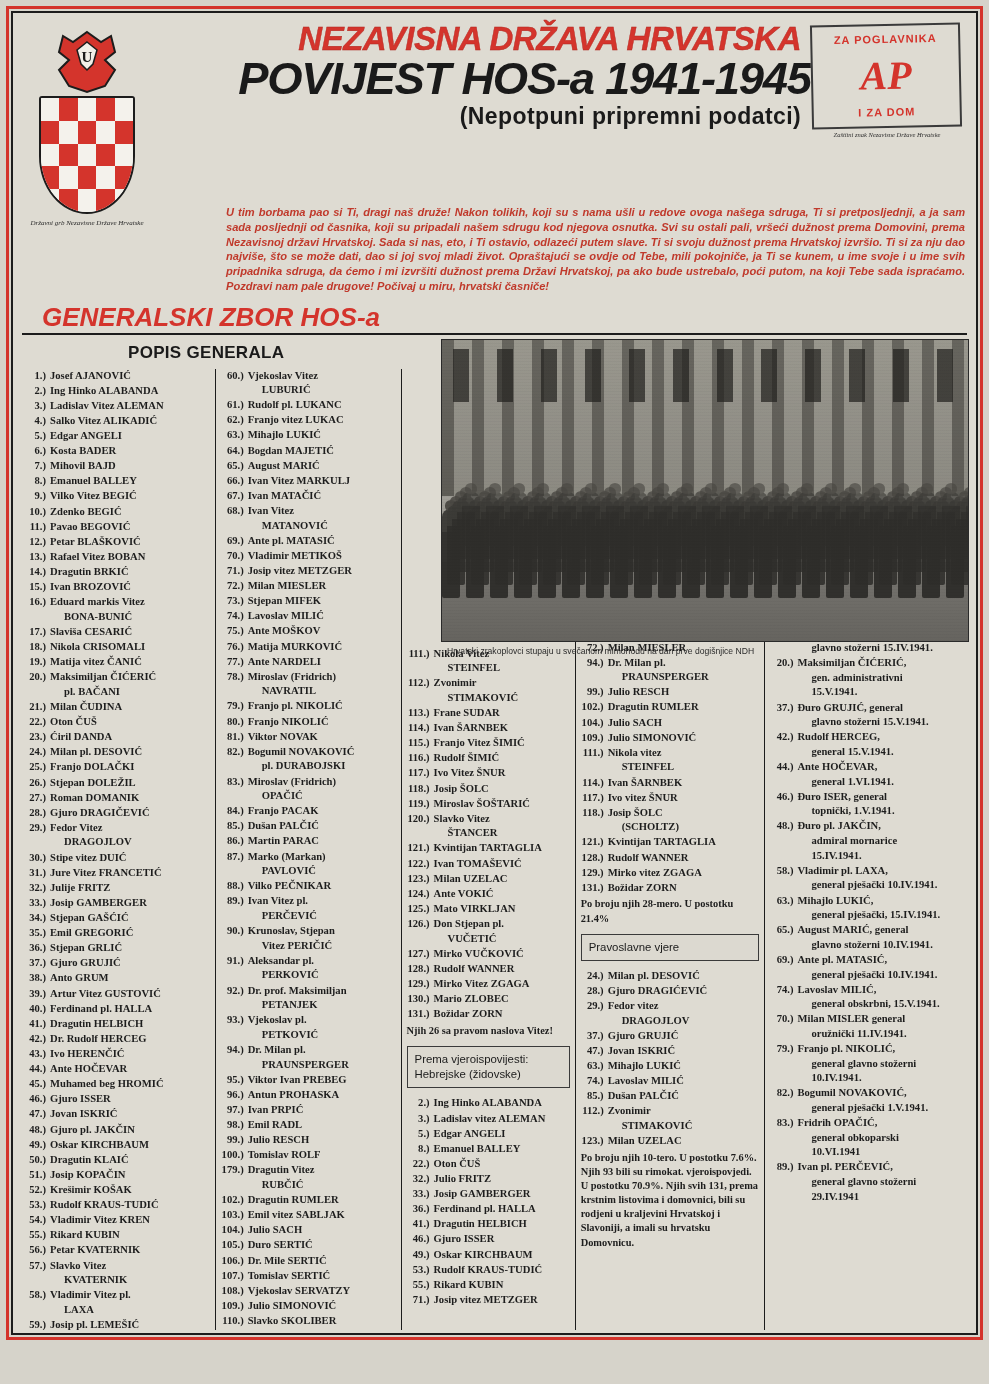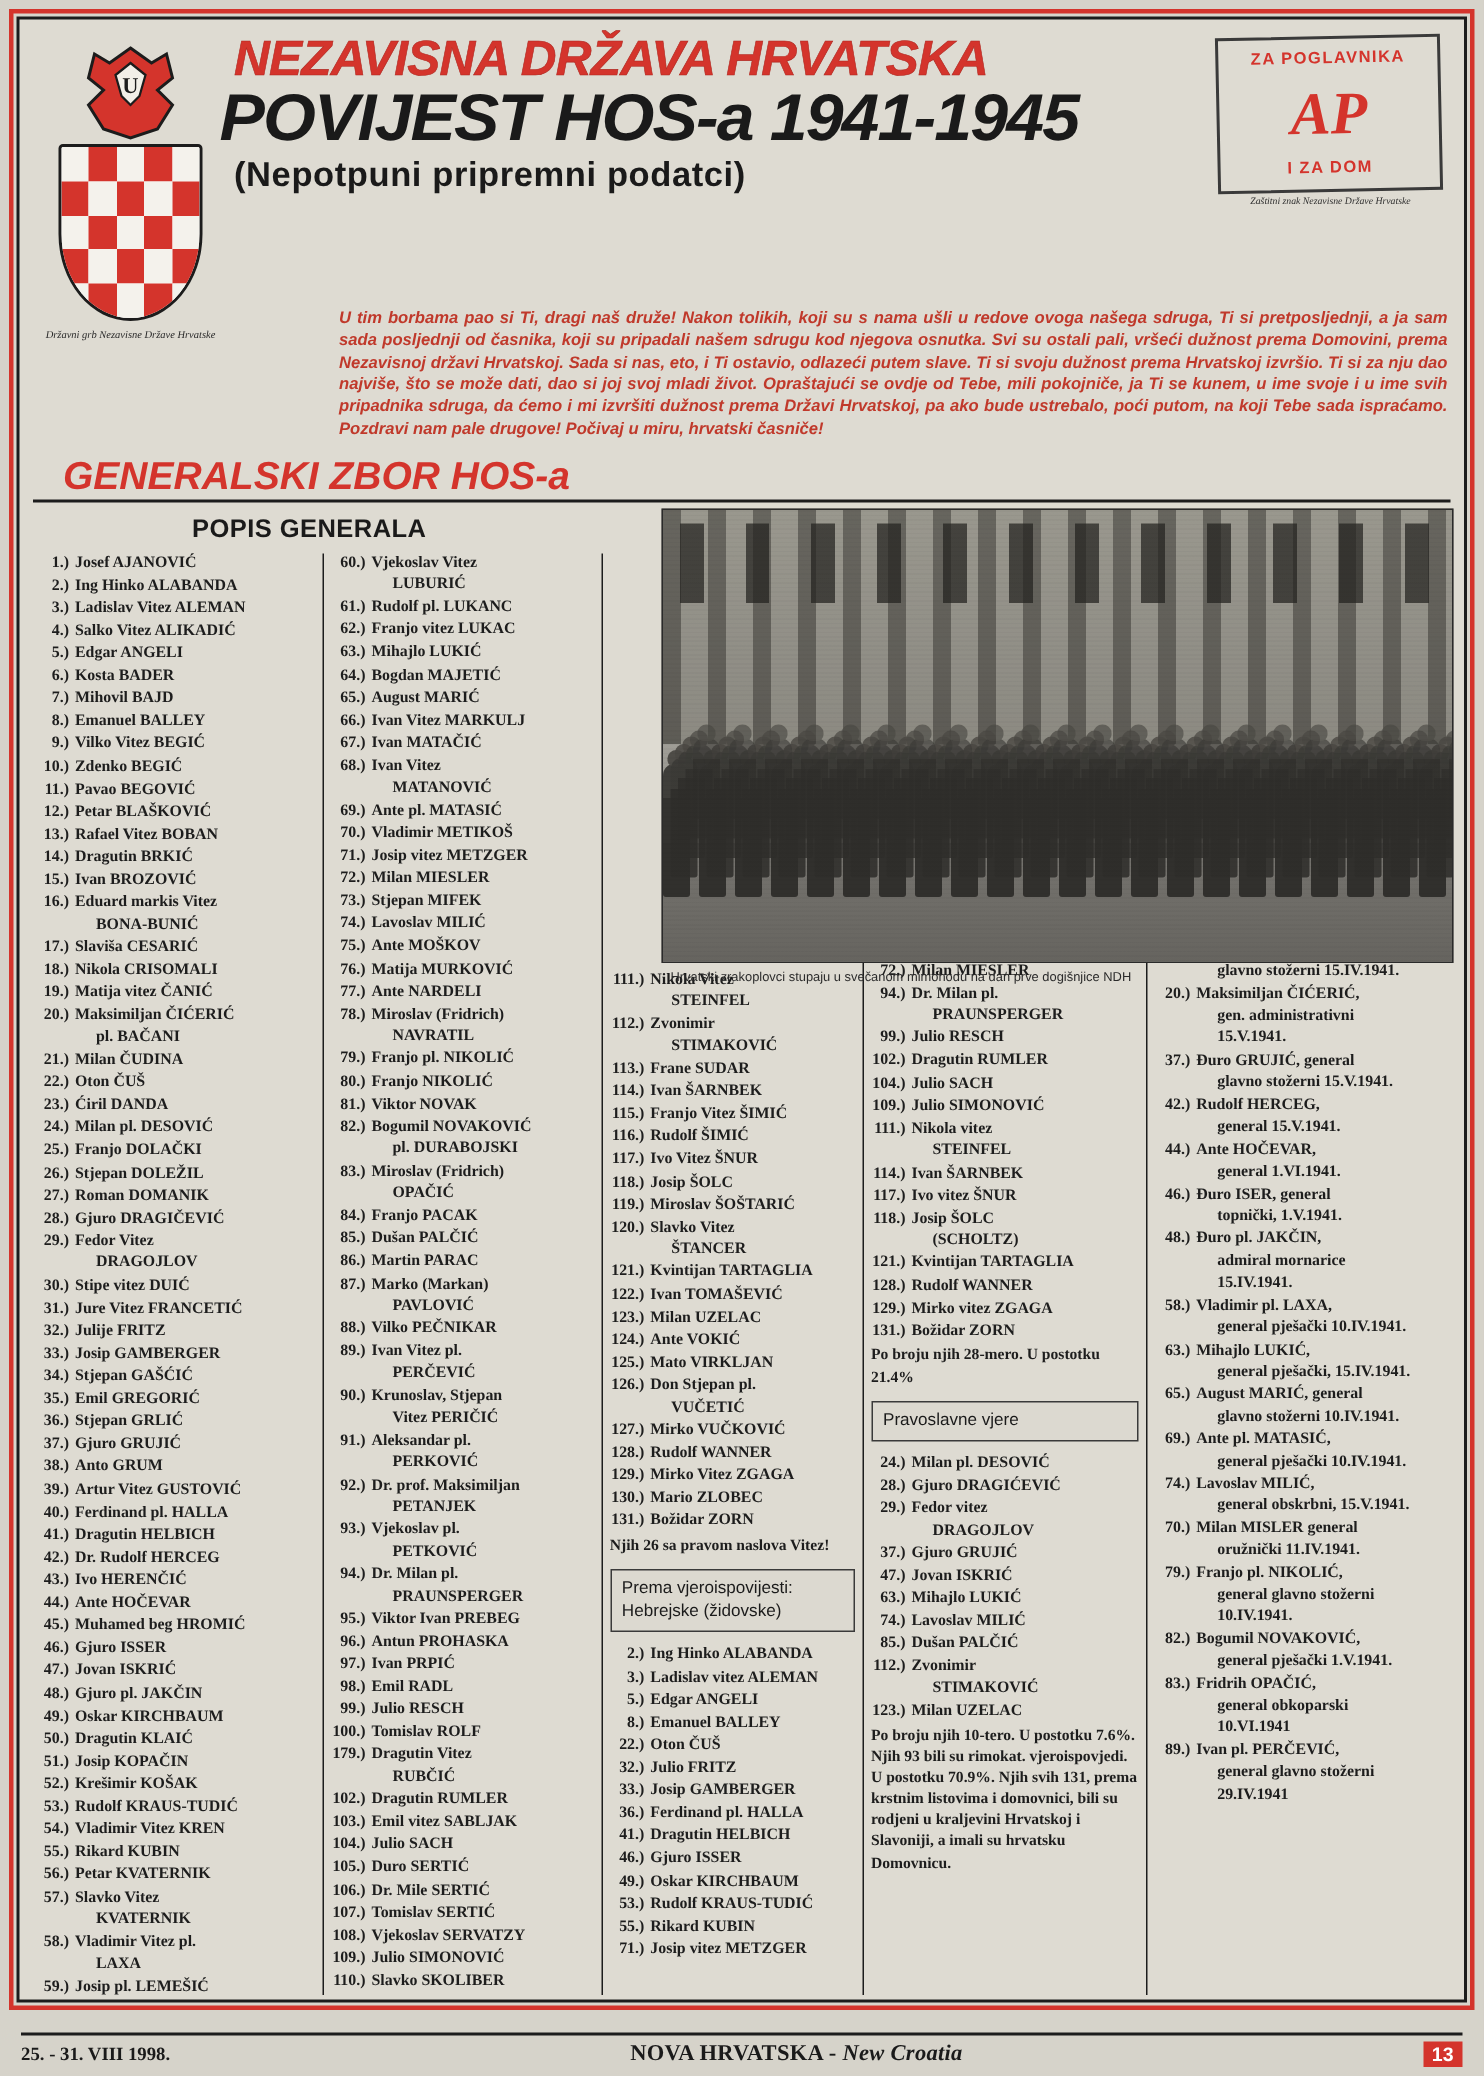--- a/index.html
+++ b/index.html
@@ -52,21 +52,21 @@
     grid-auto-rows: 1fr;
   }
   .shield i { display:block; }
   .shield i.r { background:#d4342c; }
   .shield i.w { background:#f4f2ec; }
   .coat-cap {
     font-size: 7px; line-height:1.15; margin-top:5px; color:#2a2a2a;
     font-family:"Liberation Serif", serif; font-style:italic;
   }
 
-  .titles { flex:1 1 auto; padding: 2px 6px 0 4px; text-align:left; }
+  .titles { flex:1 1 auto; padding: 2px 6px 0 4px; text-align:right; }
   .t-top {
     font-family:"Liberation Sans", sans-serif;
     font-weight:bold; font-style:italic;
     color:#d4342c; font-size:33px; letter-spacing:-0.5px;
     line-height:1; margin-bottom:2px;
     -webkit-text-stroke: 0.4px #b02820;
   }
   .t-main {
     font-family:"Liberation Sans", sans-serif;
     font-weight:bold; font-style:italic;
@@ -1224,22 +1224,13 @@
                 <span class="num">89.)</span>
                 <span class="nm">Ivan pl. PERČEVIĆ,<span class="c">general glavno stožerni</span><span class="c">29.IV.1941</span></span>
               </li>
             </ol>
         </div>
 
       </div>
     </div>
   </div>
 
-  <div class="footer">
-    <div class="f-left">25. - 31. VIII 1998.</div>
-    <div class="f-mid">
-      <span>NOVA HRVATSKA</span>
-      <span> - </span>
-      <i>New Croatia</i>
-    </div>
-    <div class="f-page">13</div>
-  </div>
 </div>
 
 </body></html>

